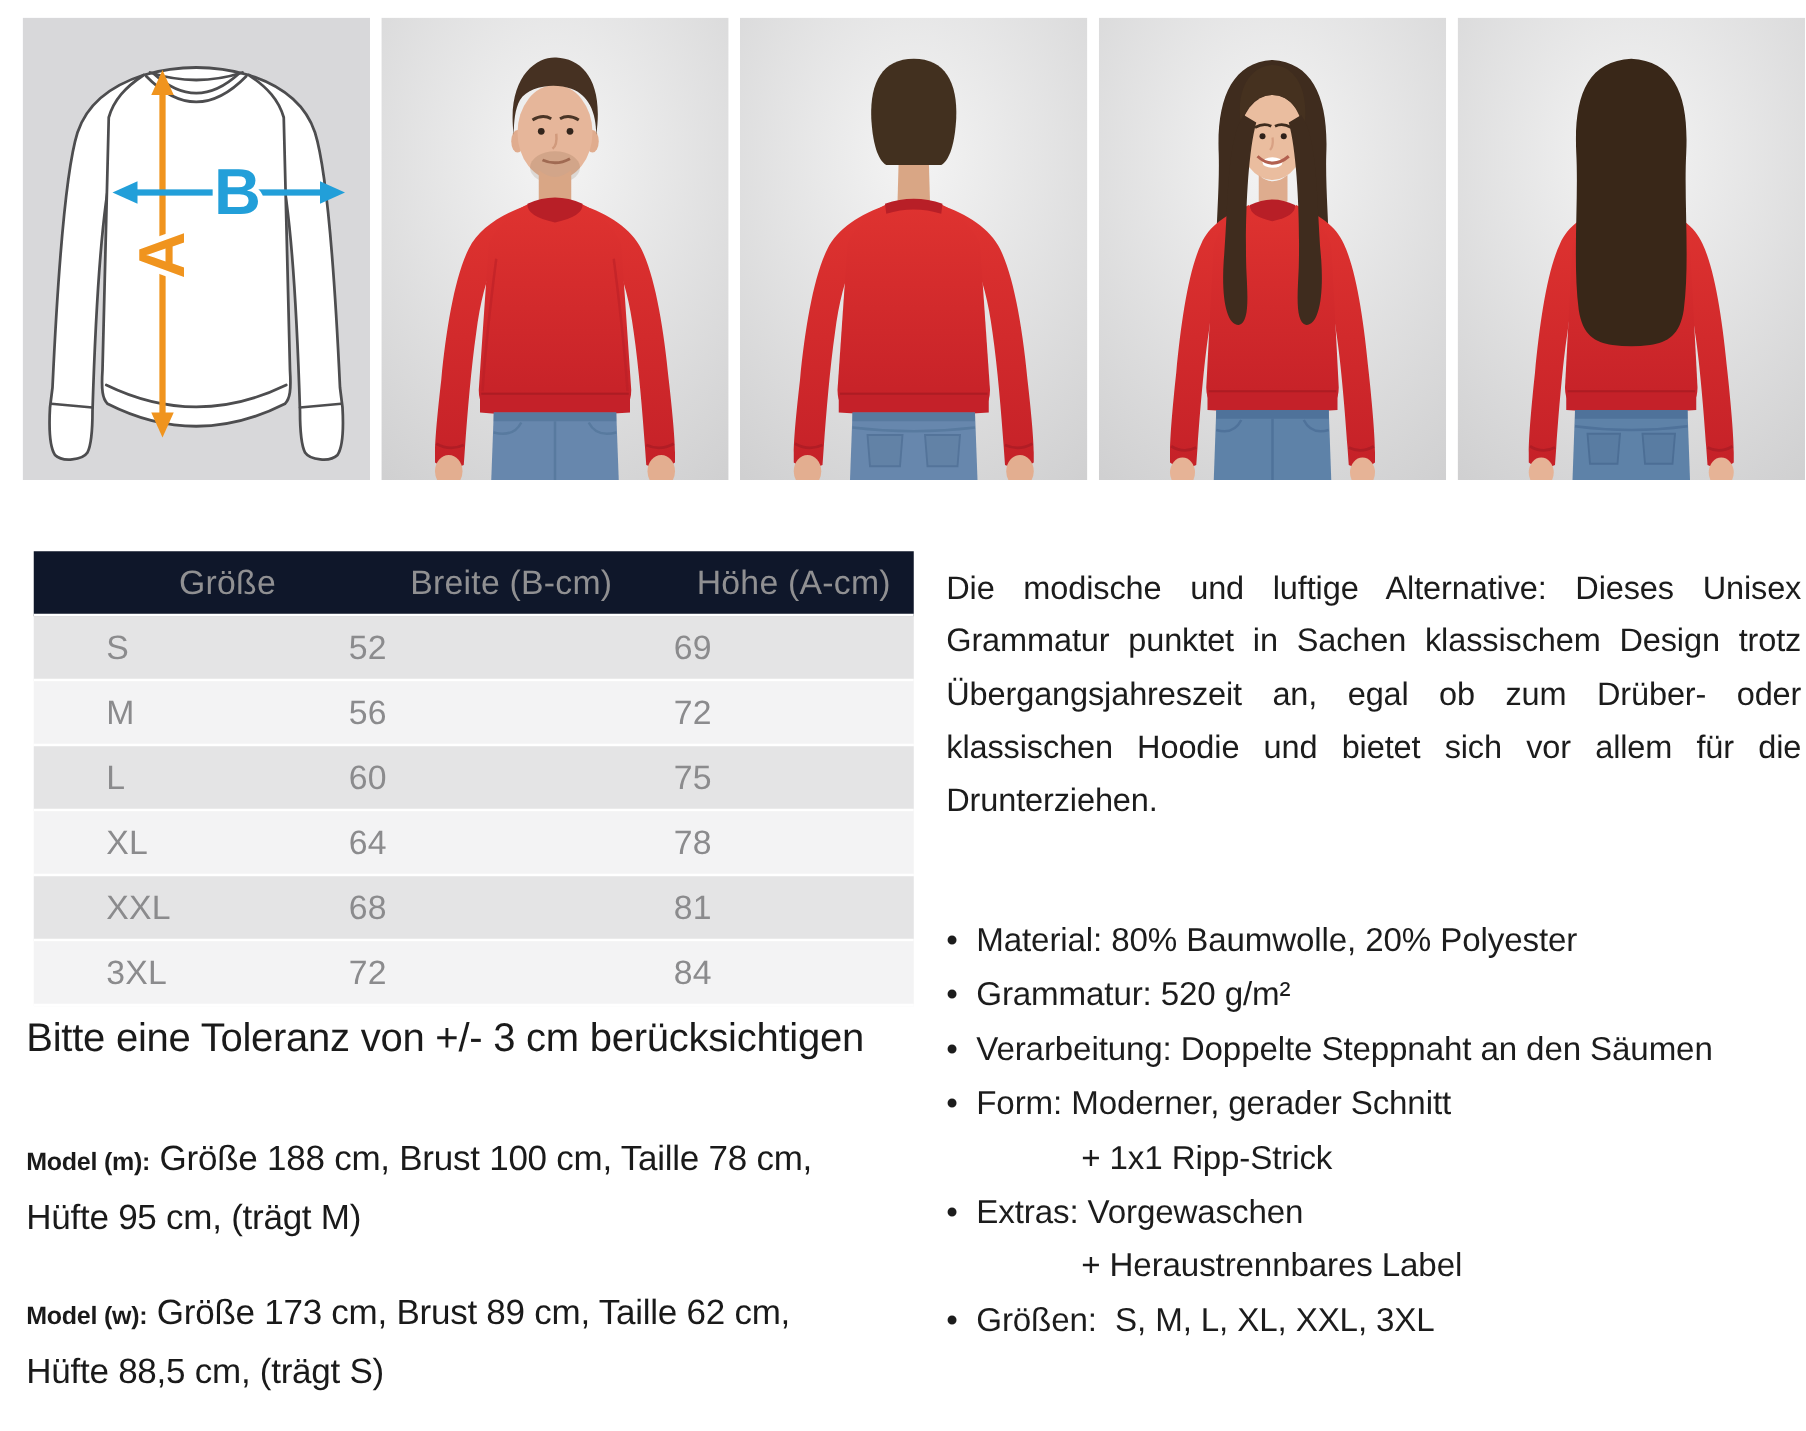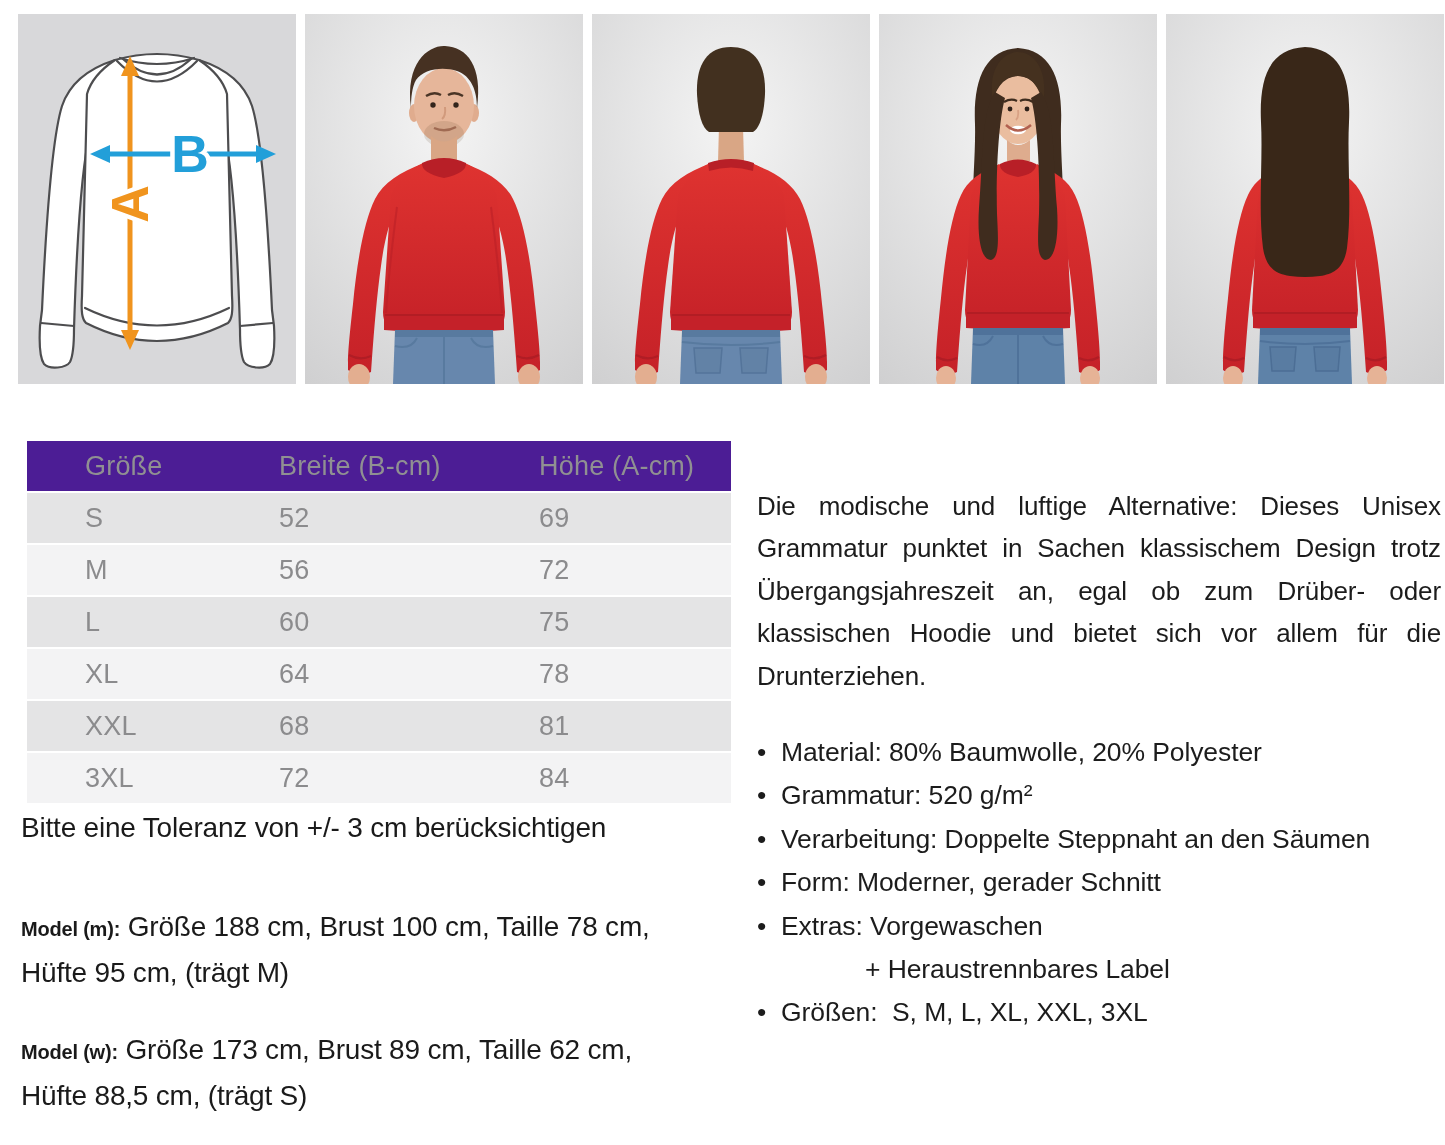--- a/index.html
+++ b/index.html
@@ -10,32 +10,32 @@
   }
   
   .gallery{position:absolute;left:18px;top:14px;display:flex;gap:9px;}
   .panel{width:278px;height:370px;overflow:hidden;}
   .panel svg{display:block;width:278px;height:370px;}
   
   .size-table{position:absolute;left:27px;top:441px;width:704px;font-size:27px;letter-spacing:.2px;}
   .tr{display:grid;grid-template-columns:252px 260px 192px;height:52px;align-items:center;
       border-bottom:2px solid #ffffff;box-sizing:border-box;color:#8b8b8d;}
   .tr>div:first-child{padding-left:58px;}
-  .tr.head{background:#4c1d95;color:#909092;}
+  .tr.head{background:#0f172a;color:#909092;text-align:center;}
   .tr.odd{background:#e4e4e5;}
   .tr.even{background:#f3f3f4;}
   
-  .tolerance{position:absolute;left:21px;top:812px;font-size:28px;letter-spacing:-.2px;color:#1a1a1a;}
+  .tolerance{position:absolute;left:21px;top:812px;font-size:32px;letter-spacing:-.2px;color:#1a1a1a;}
   .model{position:absolute;left:21px;width:724px;font-size:28px;line-height:44px;letter-spacing:-.2px;color:#1a1a1a;}
   .model b{font-size:20px;font-weight:bold;text-align:right;}
   .model-m{top:905px;}
   .model-w{top:1028px;}
   
   .desc-para{position:absolute;left:757px;top:449px;width:684px;font-size:26px;
-             line-height:42.4px;letter-spacing:-.1px;color:#1c1c1c;margin-top:36px;}
+             line-height:42.4px;letter-spacing:-.1px;color:#1c1c1c;}
   .desc-para .line{height:42.4px;overflow:hidden;}
   .desc-para .line.full{text-align:justify;text-align-last:justify;}
   .bullets{position:absolute;left:757px;top:731px;width:684px;font-size:26.5px;
            line-height:43.4px;letter-spacing:-.1px;color:#1c1c1c;}
   .b-row{display:flex;}
   .b-dot{width:24px;flex:none;}
   .b-text{white-space:pre-wrap;}
   .b-sub{padding-left:108px;white-space:pre-wrap;}
 </style>
 </head>
@@ -326,20 +326,21 @@
     <span class="b-text">Grammatur: 520 g/m²</span>
   </div>
   <div class="b-row">
     <span class="b-dot">•</span>
     <span class="b-text">Verarbeitung: Doppelte Steppnaht an den Säumen</span>
   </div>
   <div class="b-row">
     <span class="b-dot">•</span>
     <span class="b-text">Form: Moderner, gerader Schnitt</span>
   </div>
+  <div class="b-sub">+ 1x1 Ripp-Strick</div>
   <div class="b-row">
     <span class="b-dot">•</span>
     <span class="b-text">Extras: Vorgewaschen</span>
   </div>
   <div class="b-sub">+ Heraustrennbares Label</div>
   <div class="b-row">
     <span class="b-dot">•</span>
     <span class="b-text">Größen:  S, M, L, XL, XXL, 3XL</span>
   </div>
 </div>

